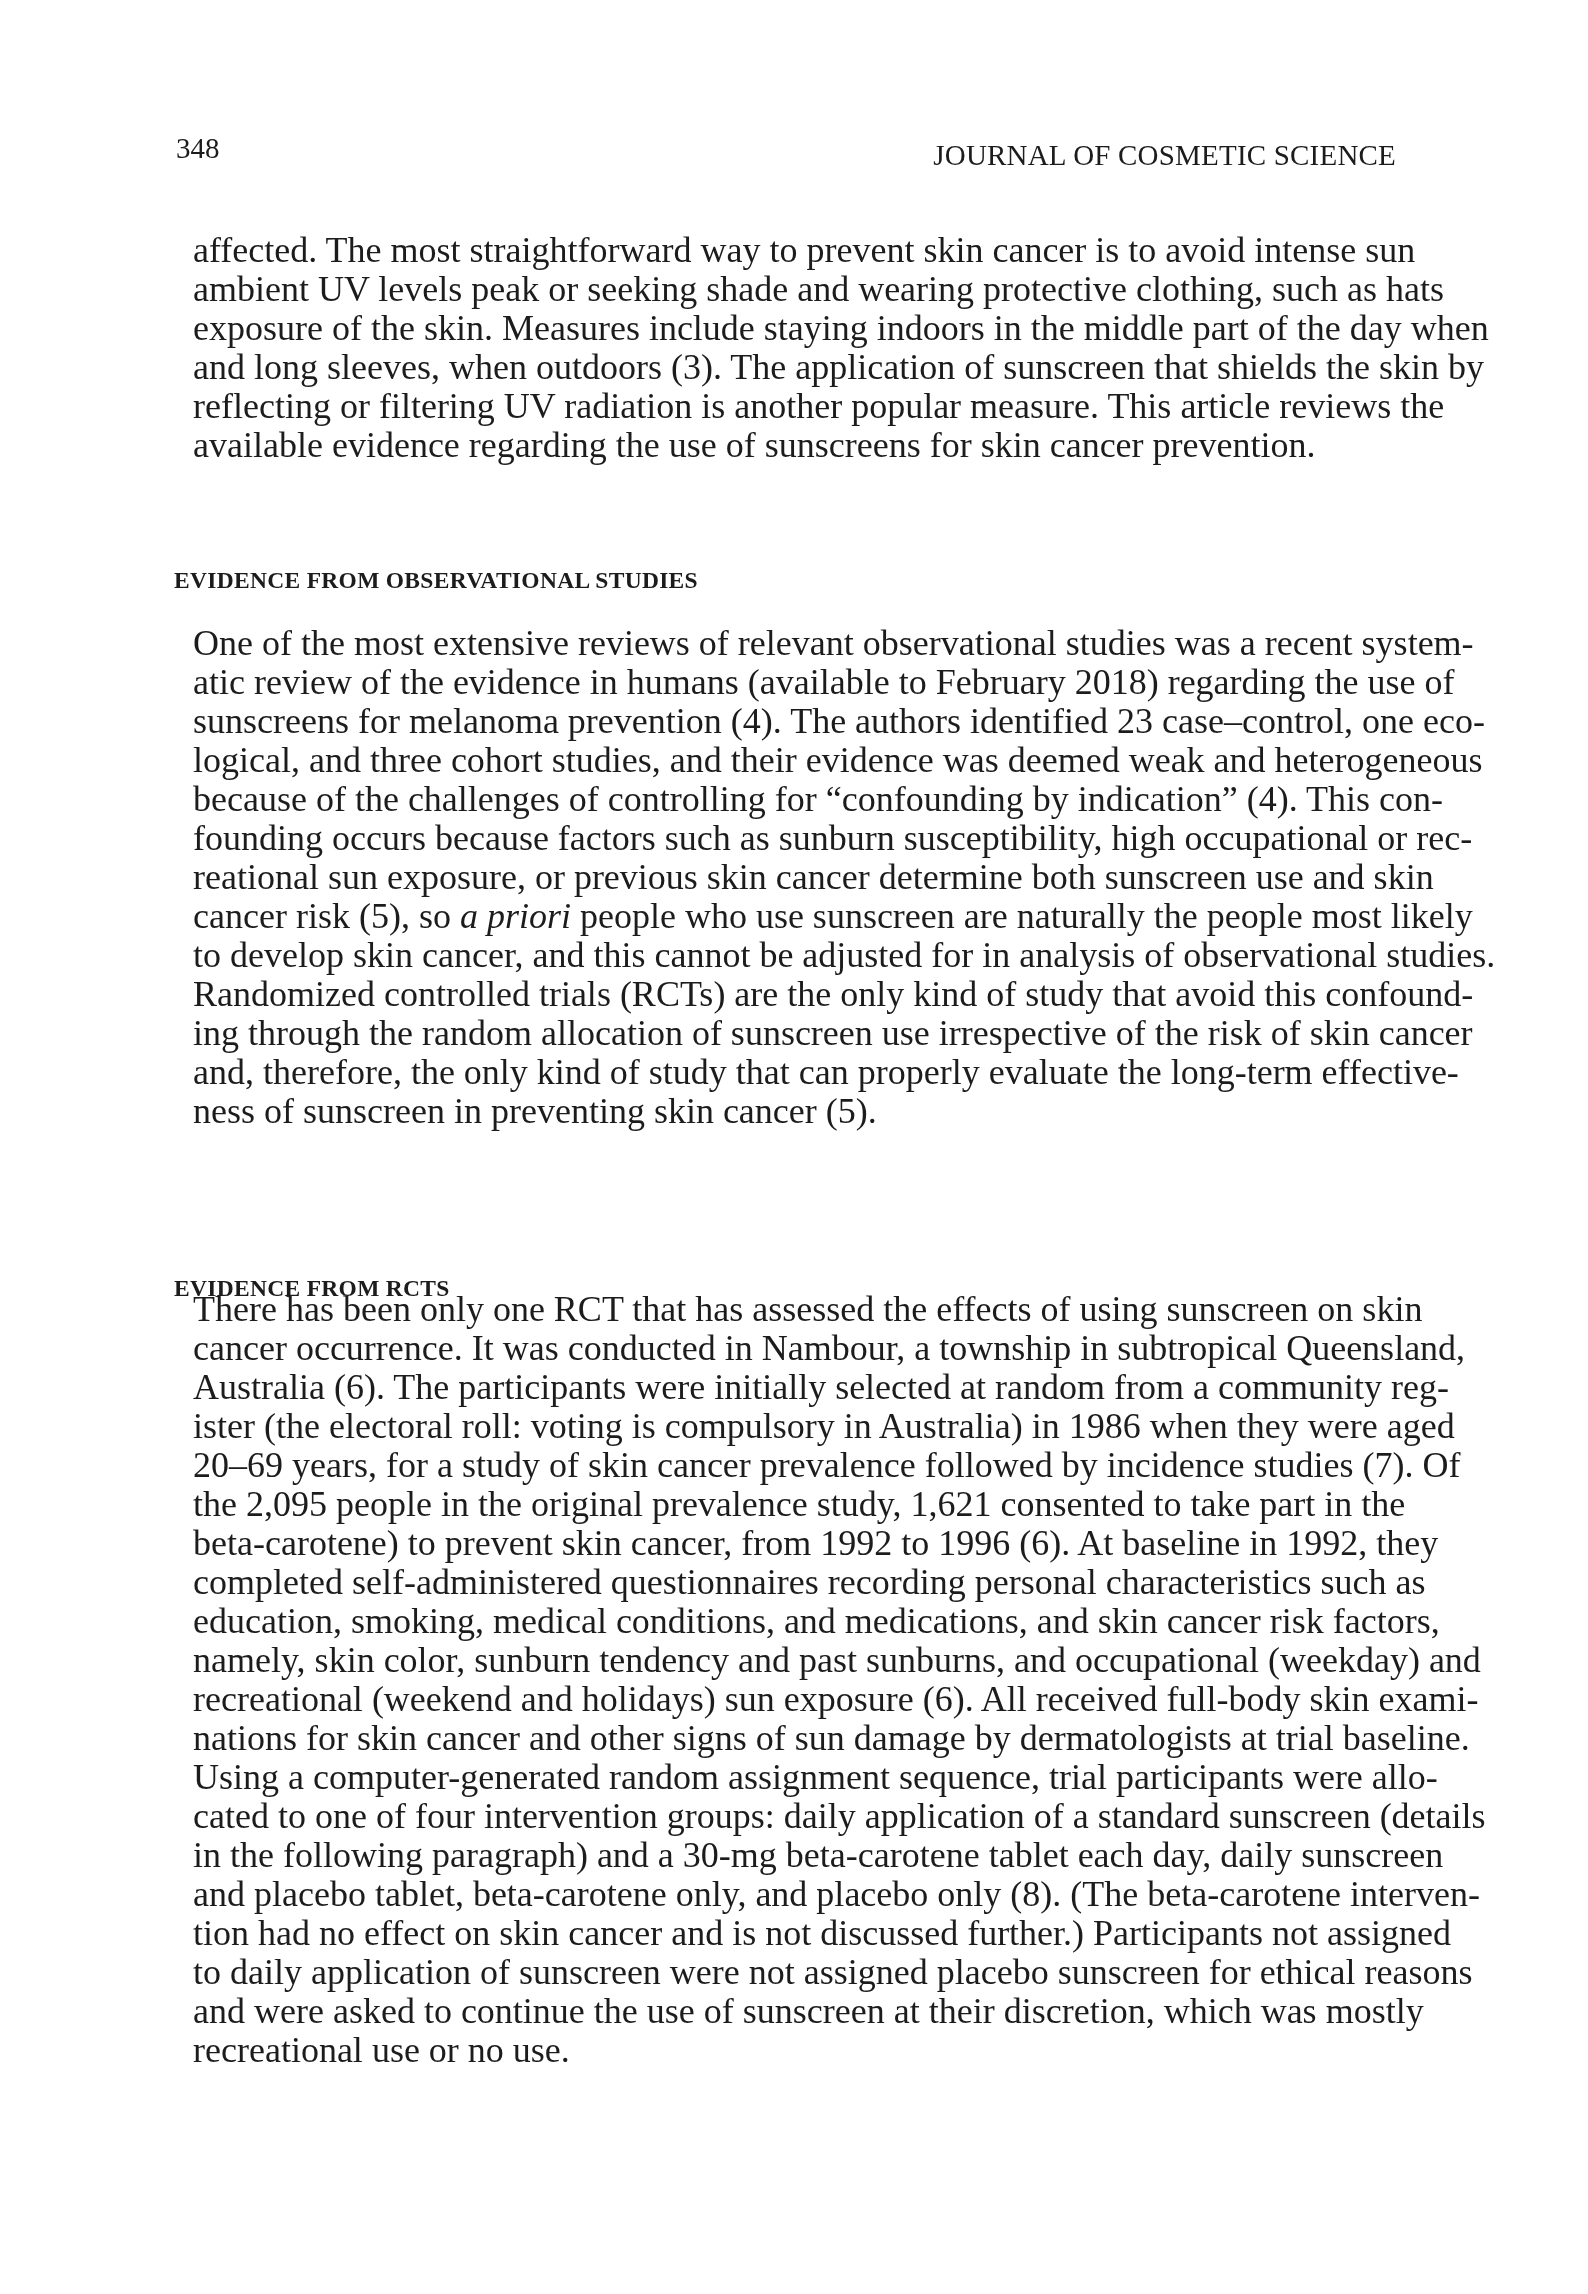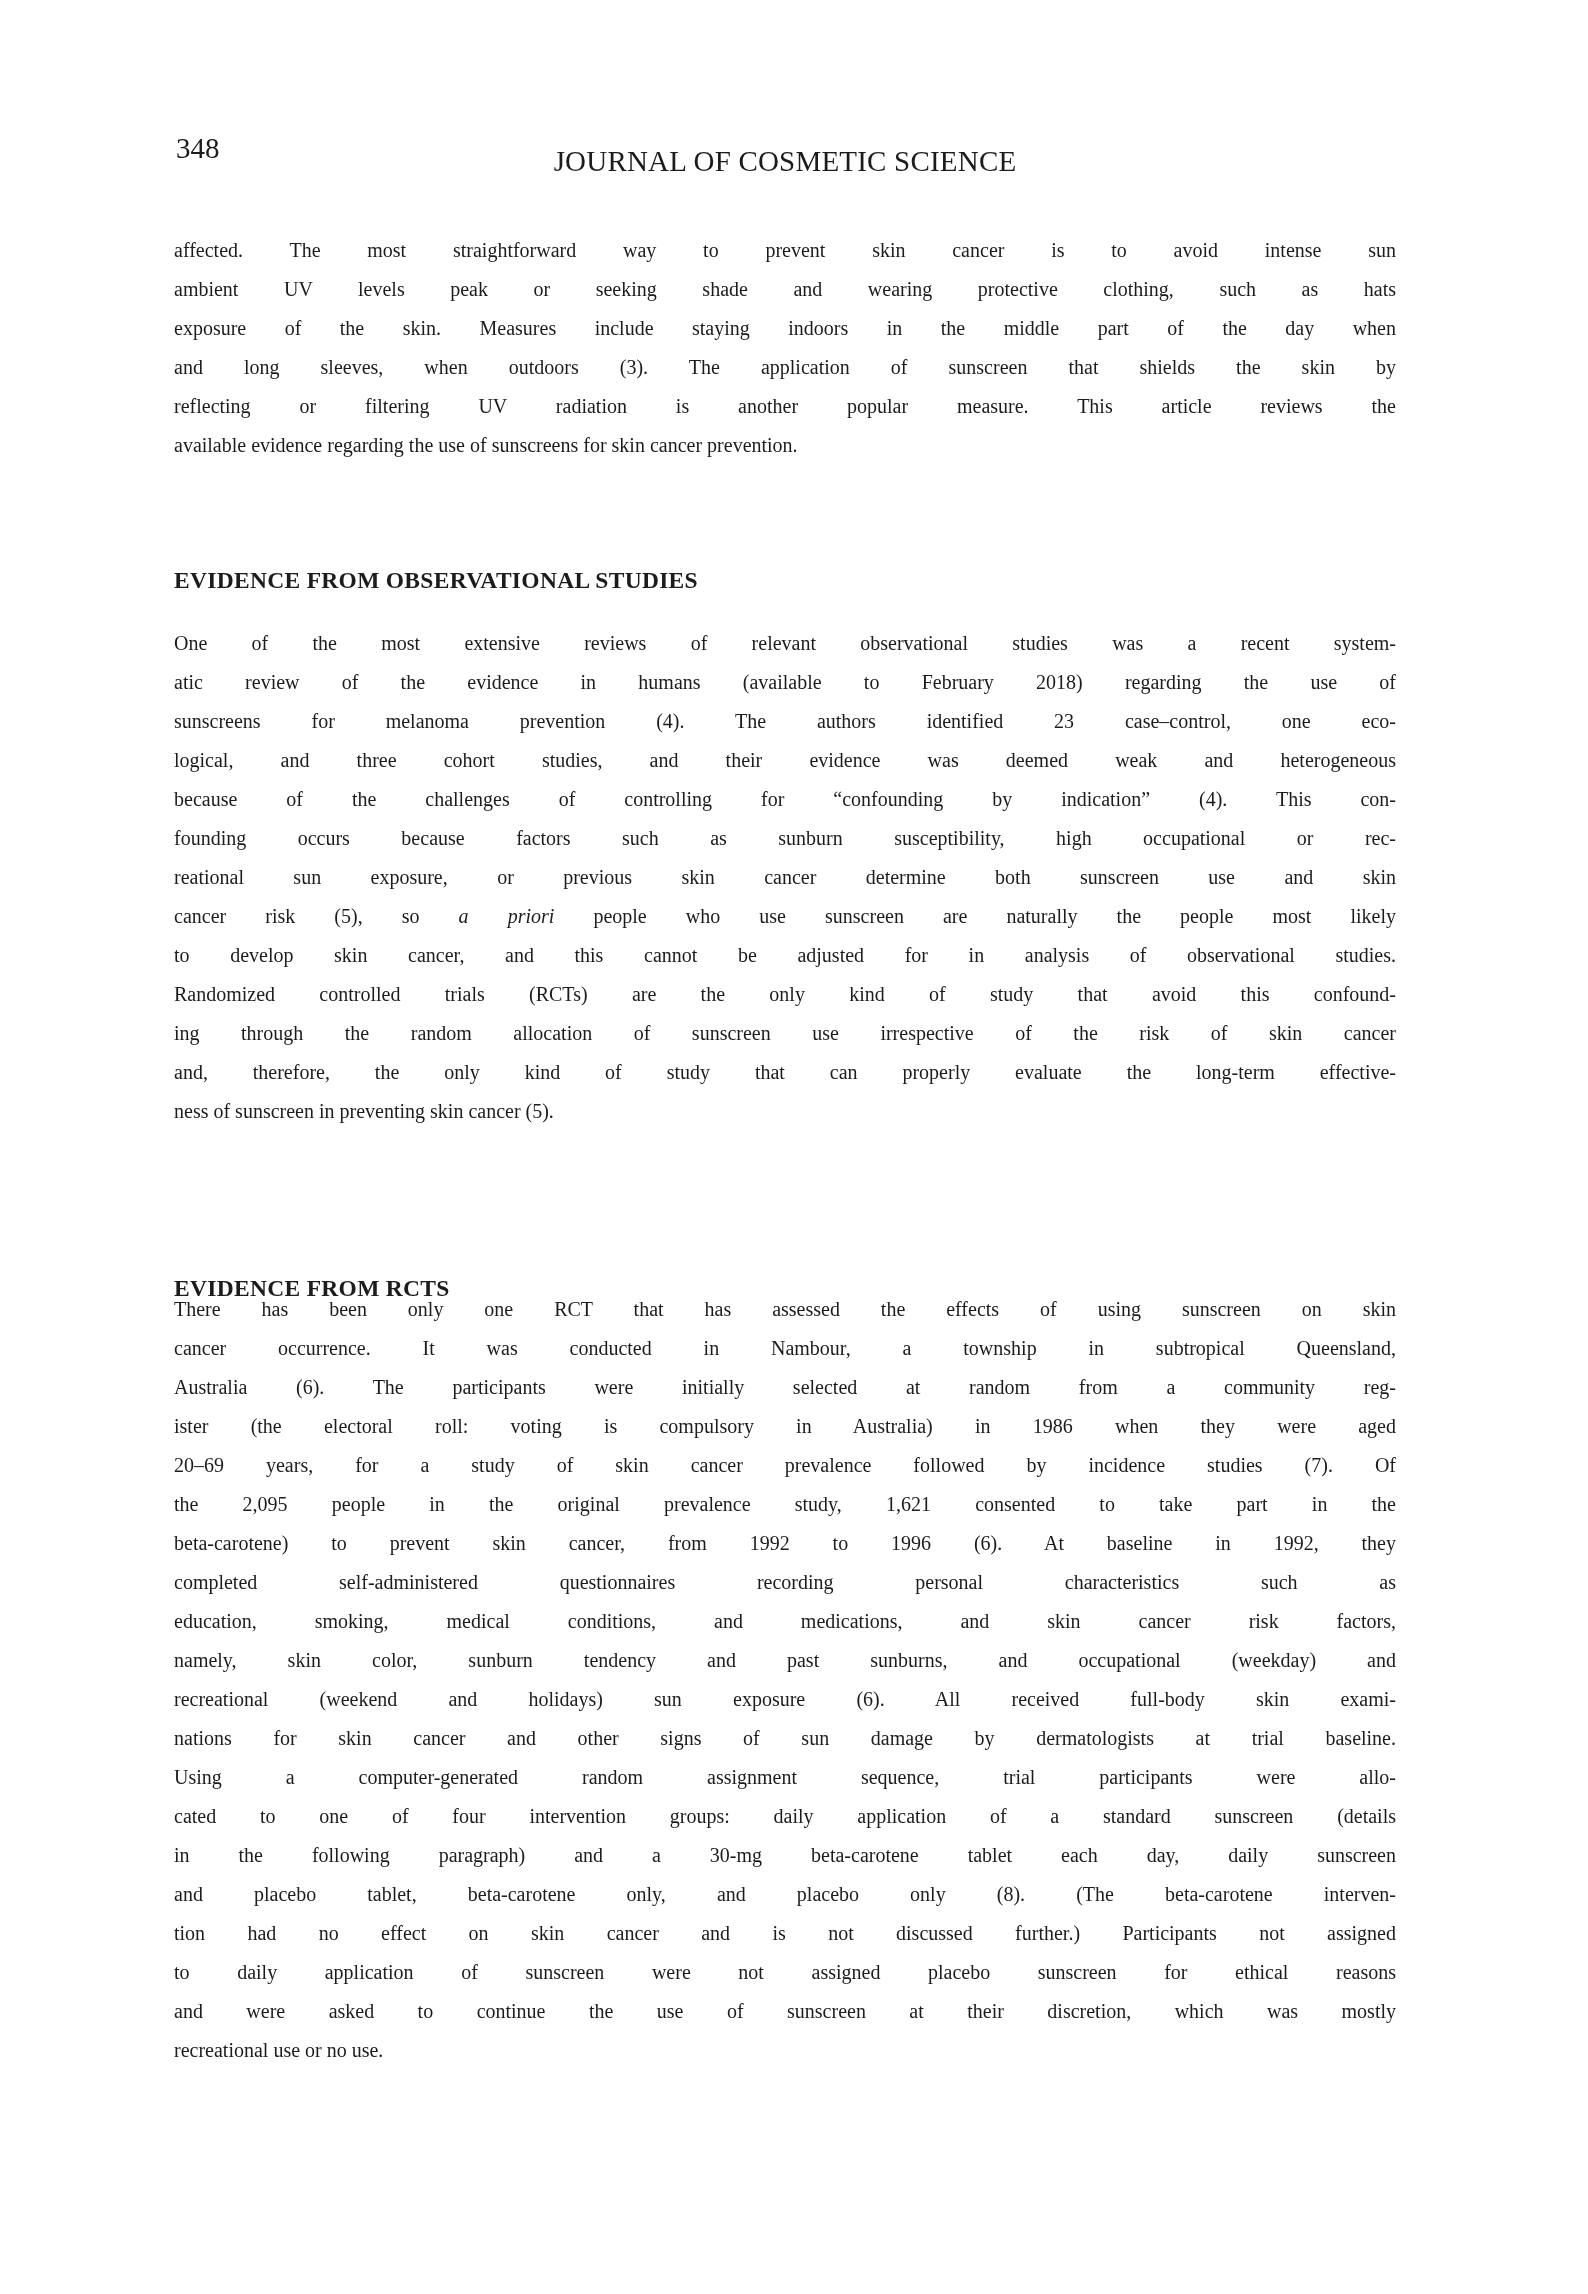--- a/index.html
+++ b/index.html
@@ -32,38 +32,39 @@
   }
   .page-number {
     position: absolute;
     left: 1.9px;
     top: 0;
   }
   .journal-title {
     position: absolute;
     left: 0;
     width: 1222px;
-    text-align: center;
-    top: 13px;
+    text-align: right;
+    top: 7px;
     letter-spacing: 0.2px;
   }
   .block {
     position: absolute;
     left: 0;
     width: 1222px;
   }
   .line {
     display: block;
     height: 39px;
     line-height: 39px;
-    font-size: 20px;
+    font-size: 36px;
     text-align: justify;
     text-align-last: justify;
     white-space: nowrap;
     overflow: visible;
+    margin-left: 19px;
   }
   .line.last {
     text-align-last: left;
   }
   .section-heading {
     position: absolute;
     left: 0;
     font-size: 23.5px;
     font-weight: bold;
     letter-spacing: 0.3px;

